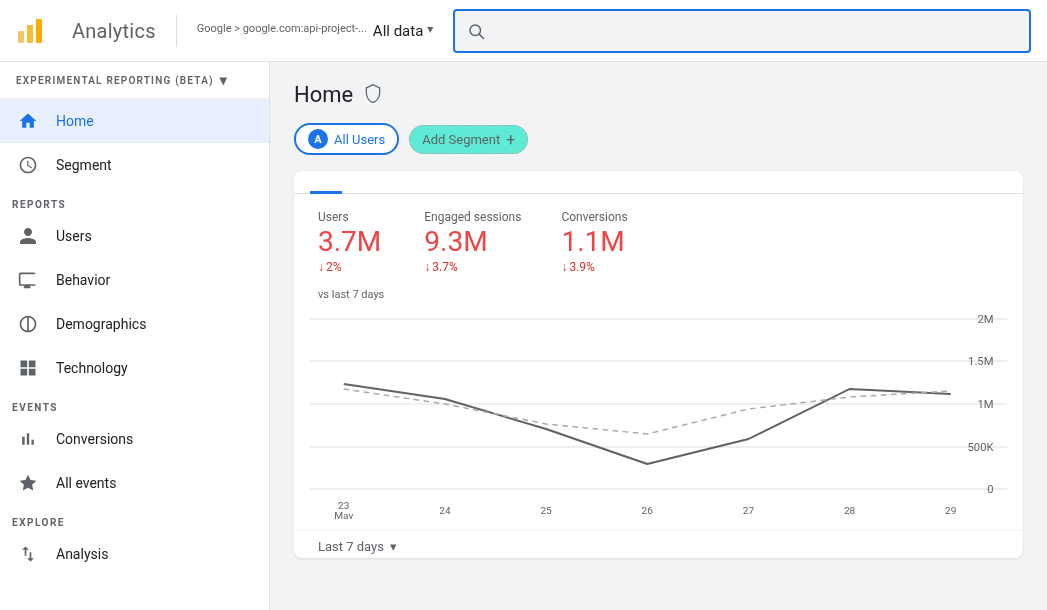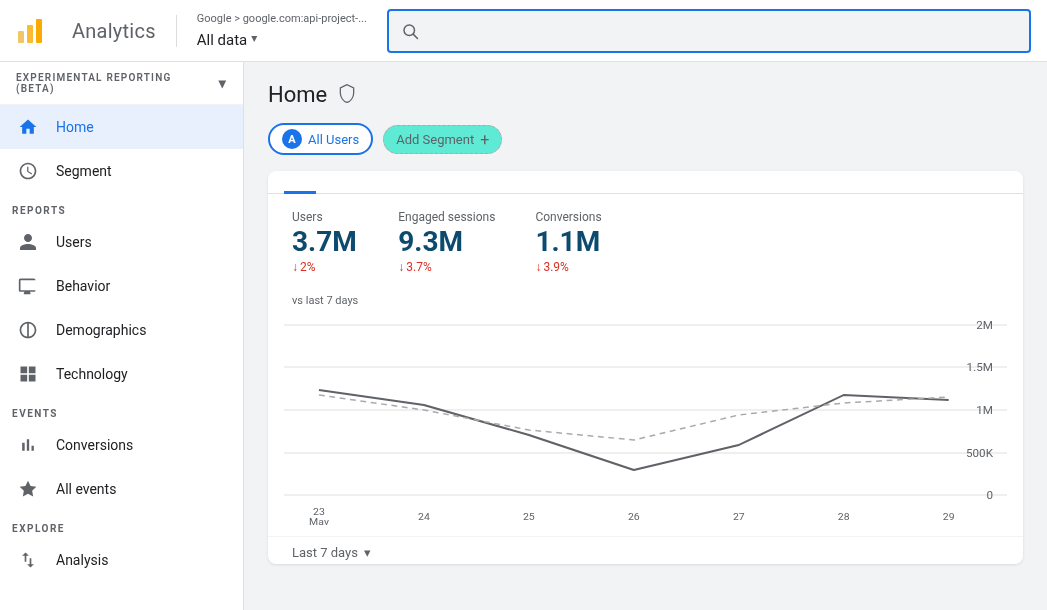--- a/index.html
+++ b/index.html
@@ -87,21 +87,21 @@
 
     
     .main-layout {
       display: flex;
       flex: 1;
       overflow: hidden;
     }
 
     
     .sidebar {
-      width: 244px;
+      width: 270px;
       background: #fff;
       border-right: 1px solid #e0e0e0;
       flex-shrink: 0;
       overflow-y: auto;
       display: flex;
       flex-direction: column;
     }
     .sidebar-beta-bar {
       display: flex;
       align-items: center;
@@ -249,36 +249,36 @@
       gap: 40px;
     }
     .metric-item {}
     .metric-label {
       font-size: 12px;
       color: #5f6368;
       margin-bottom: 4px;
     }
     .metric-value {
       font-size: 28px;
-      font-weight: 700;
-      color: #0c4a6e;
+      font-weight: 400;
+      color: #ef4444;
       line-height: 1;
     }
     .metric-change {
       font-size: 12px;
       color: #d93025;
       display: flex;
       align-items: center;
       gap: 2px;
       margin-top: 4px;
     }
     .metric-vs {
       font-size: 11px;
       color: #5f6368;
-      margin-top: 20px;
+      margin-top: 14px;
     }
     .metric-dash { font-size: 14px; color: #5f6368; margin-top: 4px; }
 
     
     .chart-area {
       padding: 0 16px 8px 16px;
       position: relative;
     }
     .chart-svg {
       width: 100%;
@@ -302,21 +302,21 @@
 <header class="header">
   <div class="header-logo">
     <svg class="logo-icon" viewBox="0 0 28 28" fill="none">
       <rect x="2" y="14" width="6" height="12" rx="1" fill="#e8a000" opacity="0.6"></rect>
       <rect x="11" y="8" width="6" height="18" rx="1" fill="#f9ab00" opacity="0.8"></rect>
       <rect x="20" y="2" width="6" height="24" rx="1" fill="#f9ab00"></rect>
     </svg>
     <span class="header-title">Analytics</span>
   </div>
   <div class="header-divider"></div>
-  <div style="display:flex;flex-direction:column;gap:6px;">
+  <div style="display:flex;flex-direction:row;gap:6px;">
     <span class="header-breadcrumb" style="font-size:11px;">Google &gt; google.com:api-project-...</span>
     <div class="header-alldata">
       <span>All data</span>
       <span class="chevron">▾</span>
     </div>
   </div>
   <div class="search-bar">
     <svg class="search-icon-svg" width="18" height="18" viewBox="0 0 24 24" fill="none">
       <circle cx="11" cy="11" r="7" stroke="#5f6368" stroke-width="2"></circle>
       <line x1="16.5" y1="16.5" x2="22" y2="22" stroke="#5f6368" stroke-width="2" stroke-linecap="round"></line>

